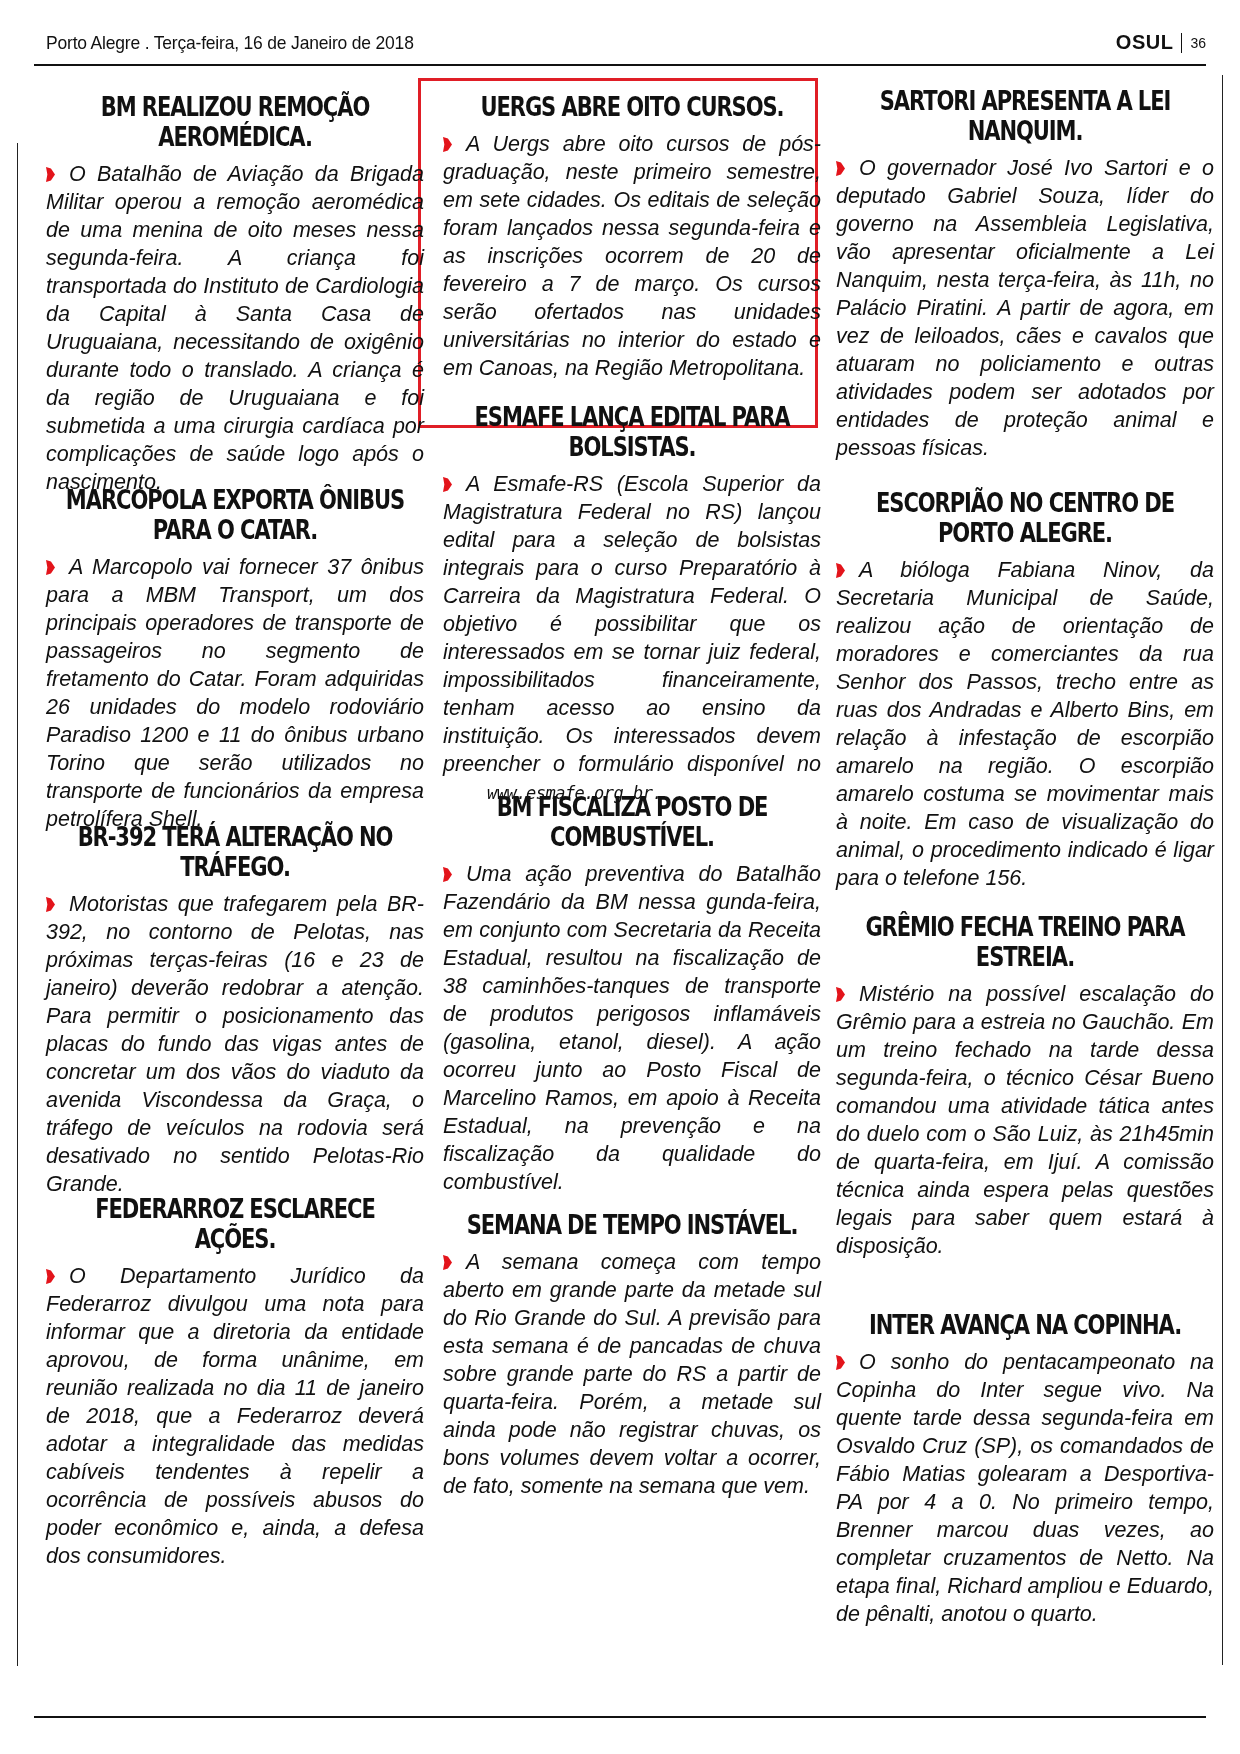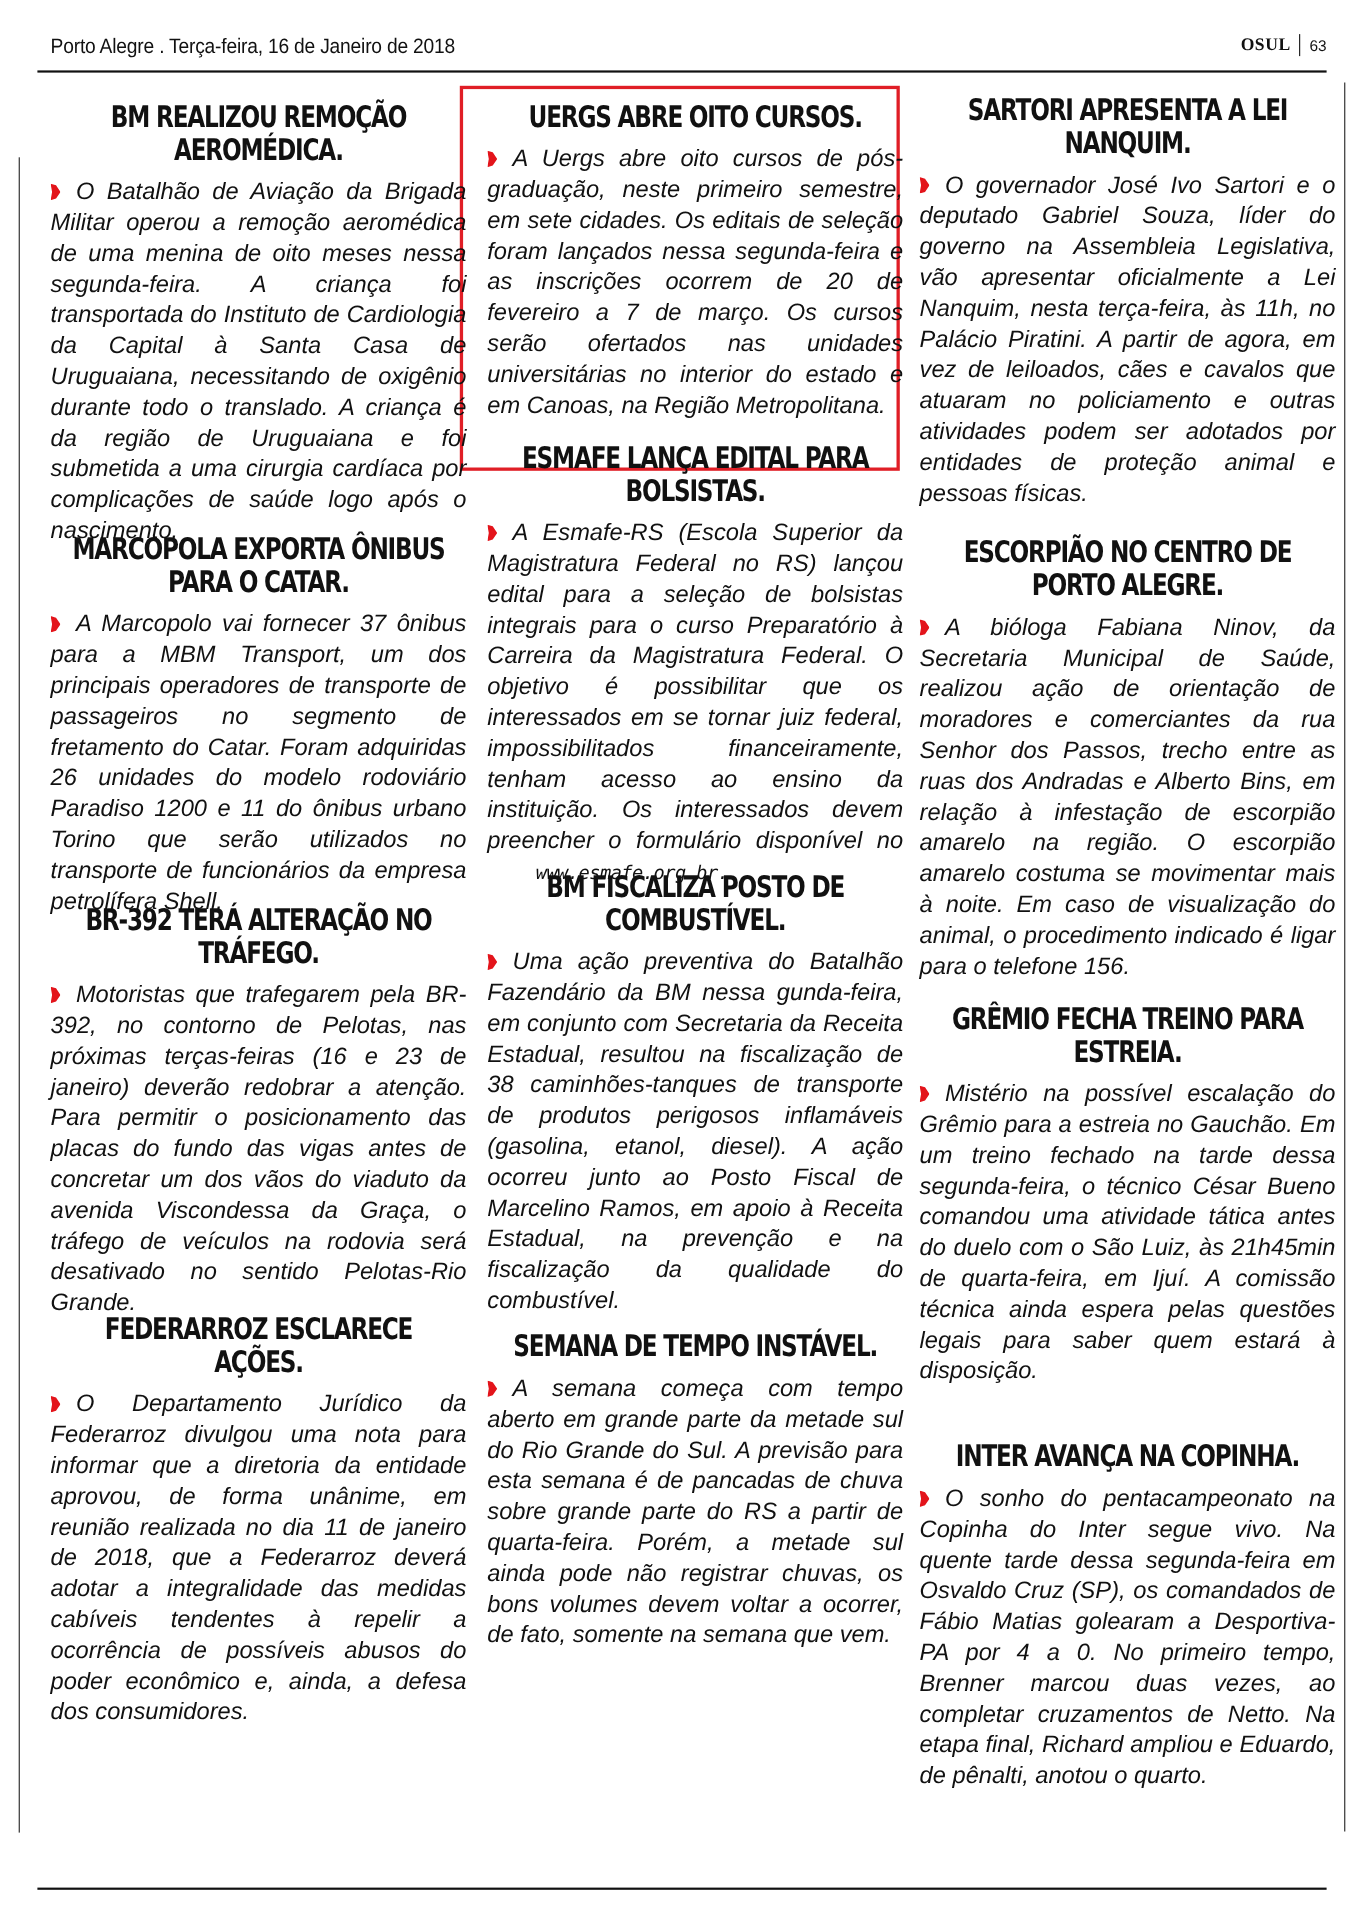--- a/index.html
+++ b/index.html
@@ -1,21 +1,21 @@
 <!DOCTYPE html>
 <html><head>
 <meta charset="utf-8">
 <style>
   html, body { margin: 0; padding: 0; background: #ffffff; }
   body { width: 1240px; height: 1754px; position: relative; overflow: hidden; font-family: "Liberation Sans", sans-serif; color: #111; }
 
   .page-header { position: absolute; left: 36px; top: 30px; width: 1170px; height: 28px; }
   .header-left { position: absolute; left: 10px; top: 2px; font-size: 19px; letter-spacing: -0.2px; transform: scaleX(0.92); transform-origin: left; }
   .header-right { position: absolute; right: 0px; top: 1px; display: flex; align-items: center; }
-  .brand { font-weight: bold; font-size: 16px; letter-spacing: 0.5px; font-family: Liberation Serif, serif; }
+  .brand { font-weight: bold; font-size: 20px; letter-spacing: 0.5px; }
   .brand-sep { width: 1px; height: 20px; background: #111; margin: 0 8px 0 8px; }
   .page-no { font-size: 14px; }
   .header-rule { position: absolute; left: 34px; top: 64px; width: 1172px; height: 2px; background: #111; }
   .footer-rule { position: absolute; left: 34px; top: 1716px; width: 1172px; height: 2px; background: #111; }
   .side-line-left { position: absolute; left: 17px; top: 143px; width: 1px; height: 1523px; background: #222; }
   .side-line-right { position: absolute; left: 1222px; top: 75px; width: 1px; height: 1590px; background: #222; }
 
   .col { position: absolute; top: 80px; width: 378px; }
   .col-1 { left: 34px; }
   .col-2 { left: 431px; }
@@ -59,21 +59,21 @@
   .a { position: absolute; left: 12px; width: 378px; }
 </style>
 </head>
 <body>
 
 <div class="page-header">
   <span class="header-left">Porto Alegre . Terça-feira, 16 de Janeiro de 2018</span>
   <div class="header-right">
     <span class="brand">OSUL</span>
     <span class="brand-sep"></span>
-    <span class="page-no">63</span>
+    <span class="page-no">36</span>
   </div>
 </div>
 <div class="header-rule"></div>
 <div class="side-line-left"></div>
 <div class="side-line-right"></div>
 
 <div class="highlight-box"></div>
 
 <div class="col col-1">
   <div class="a" style="top:0px">

